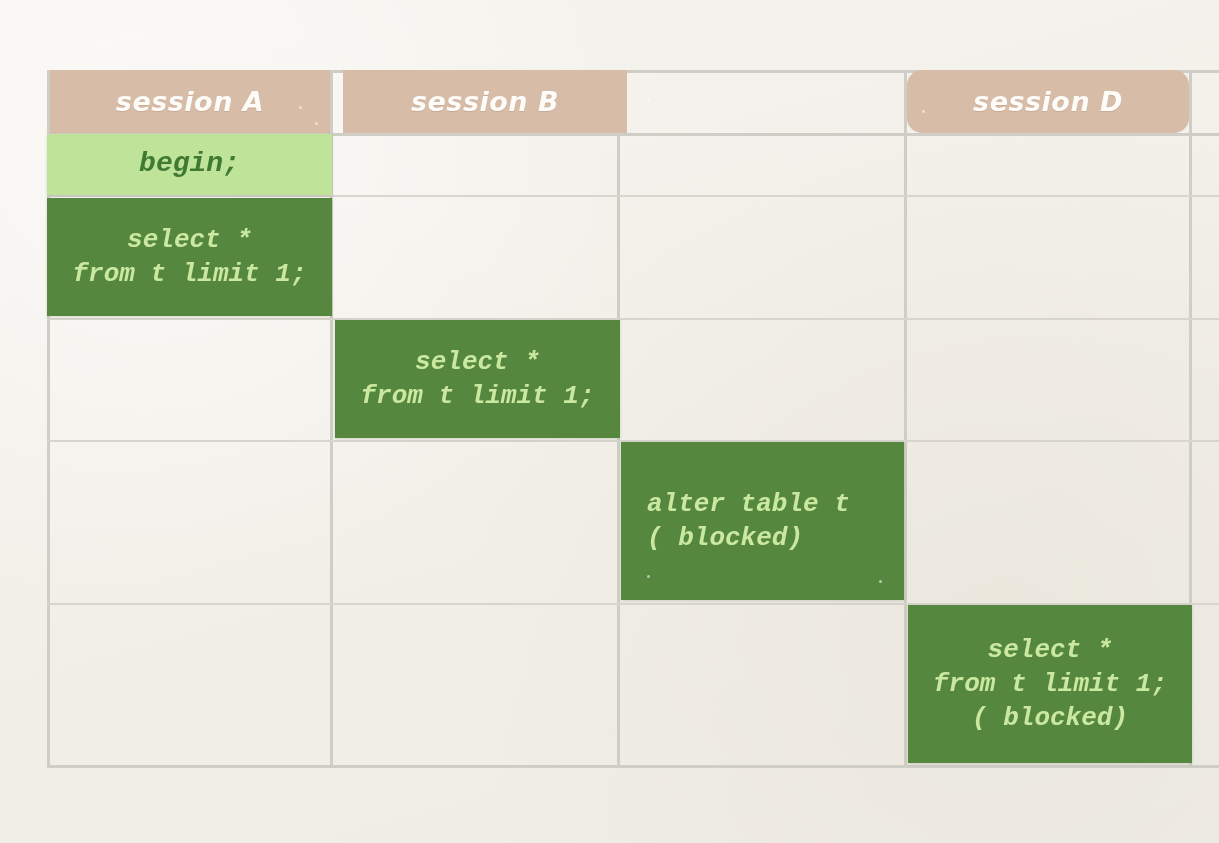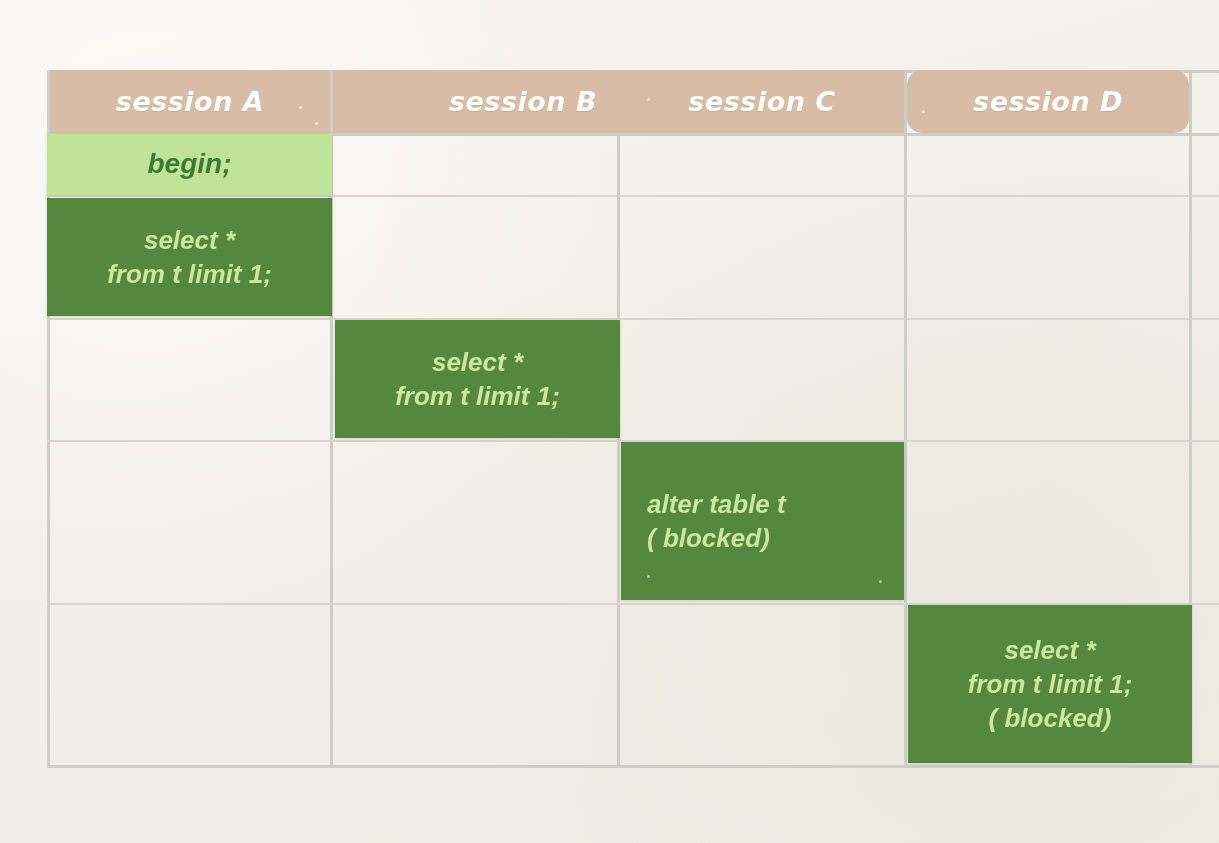--- a/index.html
+++ b/index.html
@@ -74,21 +74,21 @@
     font-weight: 600;
     letter-spacing: 0.5px;
     text-shadow: 0 1px 0 rgba(160,120,95,0.25);
   }
 
   
   .stmt {
     position: absolute;
     background: #55883e;
     color: #cbe8a0;
-    font-family: Liberation Sans, sans-serif;
+    font-family: Liberation Mono, monospace;
     font-size: 26px;
     font-style: italic;
     font-weight: 600;
     line-height: 1.32;
     display: flex;
     flex-direction: column;
     align-items: center;
     justify-content: center;
     text-align: center;
     padding: 4px 10px;
@@ -135,25 +135,22 @@
     <div class="hline" style="top:63px;"></div>
     <div class="hline thin" style="top:125px;"></div>
     <div class="hline thin" style="top:248px;"></div>
     <div class="hline thin" style="top:370px;"></div>
     <div class="hline thin" style="top:533px;"></div>
   </div>
 
   <div class="header-cell" style="left:3px;    width:280px;">
     <span>session A</span>
   </div>
-  <div class="header-cell" style="left:286px;  width:284px;padding-left:48px;">
+  <div class="header-cell" style="left:296px;  width:284px;">
     <span>session B</span>
-  </div>
-  <div class="header-cell" style="left:573px;  width:284px;">
-    <span>session C</span>
   </div>
   <div class="header-cell" style="left:860px;  width:282px;border-radius:15px;">
     <span>session D</span>
   </div>
 
   <div class="stmt begin-cell" style="left:0px; top:64px; width:285px; height:61px;">
     <span class="line">begin;</span>
   </div>
 
   <div class="stmt" style="left:0px; top:128px; width:285px; height:118px;">

